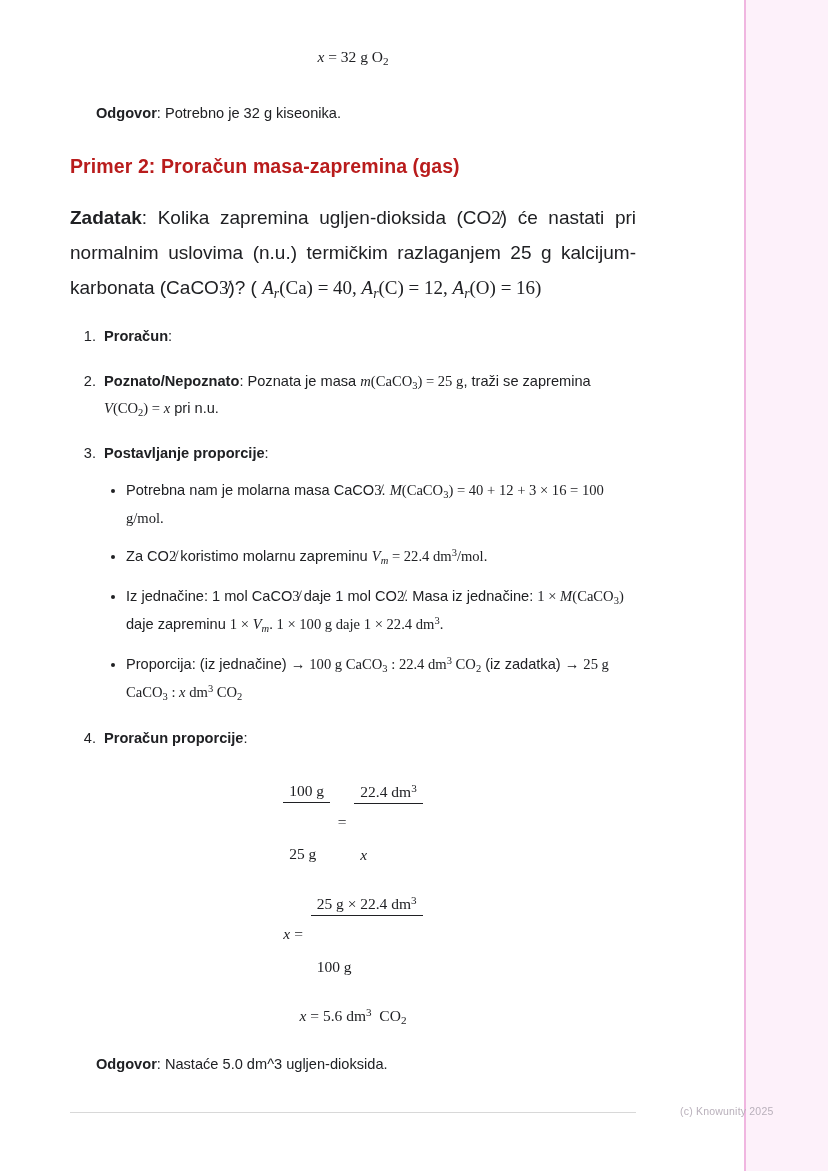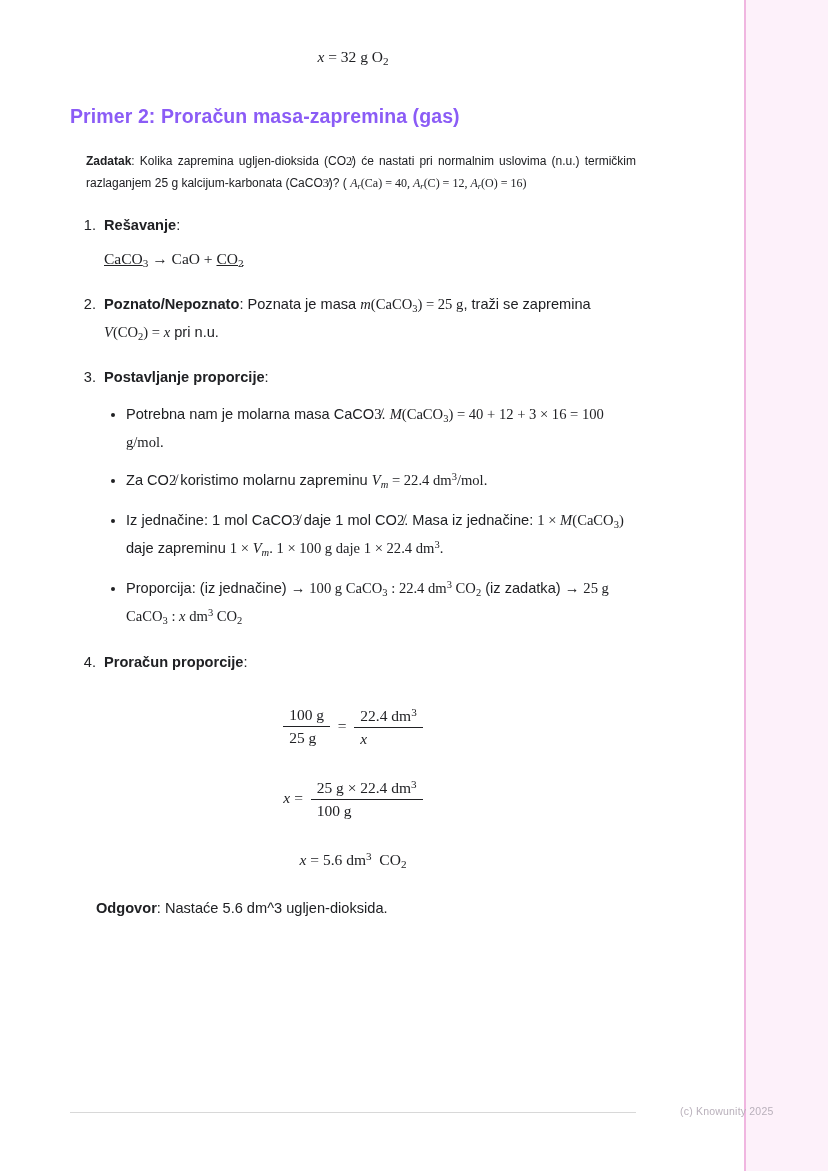--- a/index.html
+++ b/index.html
@@ -45,29 +45,29 @@
     text-align: center;
     font-family: "Liberation Serif", serif;
     font-size: 15.5px;
     margin: 12px 0 38px 0;
   }
   i.var { font-style: italic; }
   sub { font-size: 0.72em; vertical-align: -0.28em; }
   sup { font-size: 0.72em; vertical-align: 0.45em; }
 
   p.para {
-    font-size: 12px;
+    font-size: 19px;
     line-height: 1.85;
-    margin: 0 0 16px 16px;
+    margin: 0 0 16px 0;
     text-align: justify;
   }
   .bold { font-weight: bold; }
 
   h2.section-title {
-    color: #8b5cf6;
+    color: #b91c1c;
     font-size: 19.5px;
     font-weight: bold;
     margin: 34px 0 22px 0;
     letter-spacing: 0.1px;
   }
 
   ol.steps {
     margin: 0;
     padding-left: 30px;
     font-size: 14.6px;
@@ -103,20 +103,21 @@
     font-family: "Liberation Serif", serif;
   }
   .frac .num {
     display: block;
     padding: 0 6px 2px 6px;
     border-bottom: 1px solid #202124;
   }
   .frac .den {
     display: block;
     padding: 2px 6px 0 6px;
+    margin-top: 40px;
   }
   .bigmath {
     text-align: center;
     font-family: "Liberation Serif", serif;
     font-size: 15.5px;
     margin: 30px 0 30px 0;
   }
   .answer {
     font-size: 14.6px;
     margin: 26px 0 0 26px;
@@ -148,36 +149,36 @@
 <div class="page">
 
   <div class="right-strip"></div>
 
   <div class="content">
 
     <div class="mathline">
       <i class="var">x</i> = 32 g O<sub>2</sub>
     </div>
 
+    <div class="answer-top">
+      <span class="bold">Odgovor</span><span>: Potrebno je 32 g kiseonika.</span>
+    </div>
 
     <h2 class="section-title">Primer 2: Proračun masa-zapremina (gas)</h2>
 
     <p class="para">
       <span class="bold">Zadatak</span><span>: Kolika zapremina ugljen-dioksida (CO<span style="font-family:'Liberation Serif',serif;">2̸</span>) će nastati pri normalnim uslovima (n.u.) termičkim razlaganjem 25 g kalcijum-karbonata (CaCO<span style="font-family:'Liberation Serif',serif;">3̸</span>)? (</span>
       <span class="serif"><i class="var">A<sub>r</sub></i>(Ca) = 40, <i class="var">A<sub>r</sub></i>(C) = 12, <i class="var">A<sub>r</sub></i>(O) = 16)</span>
     </p>
 
 
     <ol class="steps">
 
       <li>
-        <span class="bold">Rešavanje</span>:
-        <div class="eqline">
-          <span class="u">CaCO<sub>3</sub></span> → CaO + <span class="u">CO<sub>2</sub></span>
-        </div>
+        <span class="bold">Proračun</span>:
       </li>
 
       <li>
         <span class="bold">Poznato/Nepoznato</span>: Poznata je masa <span class="serif"><i class="var">m</i>(CaCO<sub>3</sub>) = 25 g</span>, traži se zapremina <span class="serif"><i class="var">V</i>(CO<sub>2</sub>) = <i class="var">x</i></span> pri n.u.
       </li>
 
       <li>
         <span class="bold">Postavljanje proporcije</span>:
         <ul class="bullets">
           <li>Potrebna nam je molarna masa CaCO<span class="serif">3̸</span>. <span class="serif"><i class="var">M</i>(CaCO<sub>3</sub>) = 40 + 12 + 3 × 16 = 100 g/mol.</span></li>
@@ -201,21 +202,21 @@
     <div class="bigmath">
       <i class="var">x</i> =&nbsp;
       <span class="frac"><span class="num">25 g × 22.4 dm<sup>3</sup></span><span class="den">100 g</span></span>
     </div>
 
     <div class="bigmath">
       <i class="var">x</i> = 5.6 dm<sup>3</sup>&nbsp; CO<sub>2</sub>
     </div>
 
     <div class="answer">
-      <span class="bold">Odgovor</span><span>: Nastaće 5.6 dm^3 ugljen-dioksida.</span>
+      <span class="bold">Odgovor</span><span>: Nastaće 5.0 dm^3 ugljen-dioksida.</span>
     </div>
 
   </div>
 
   <div class="footer-rule"></div>
   <div class="copyright">(c) Knowunity 2025</div>
 
 </div>
 
 </body></html>

